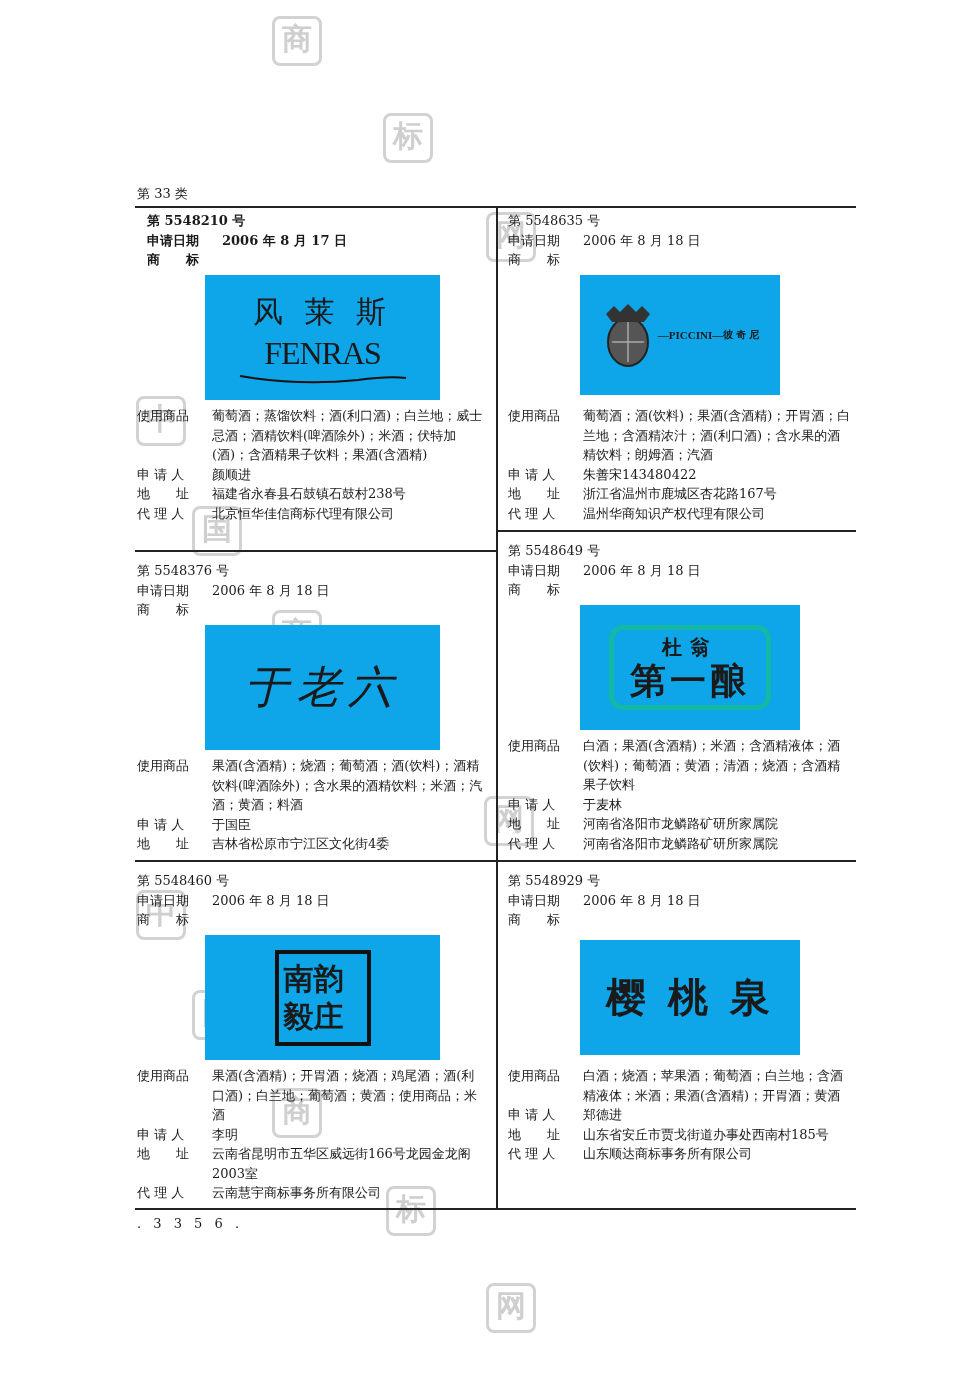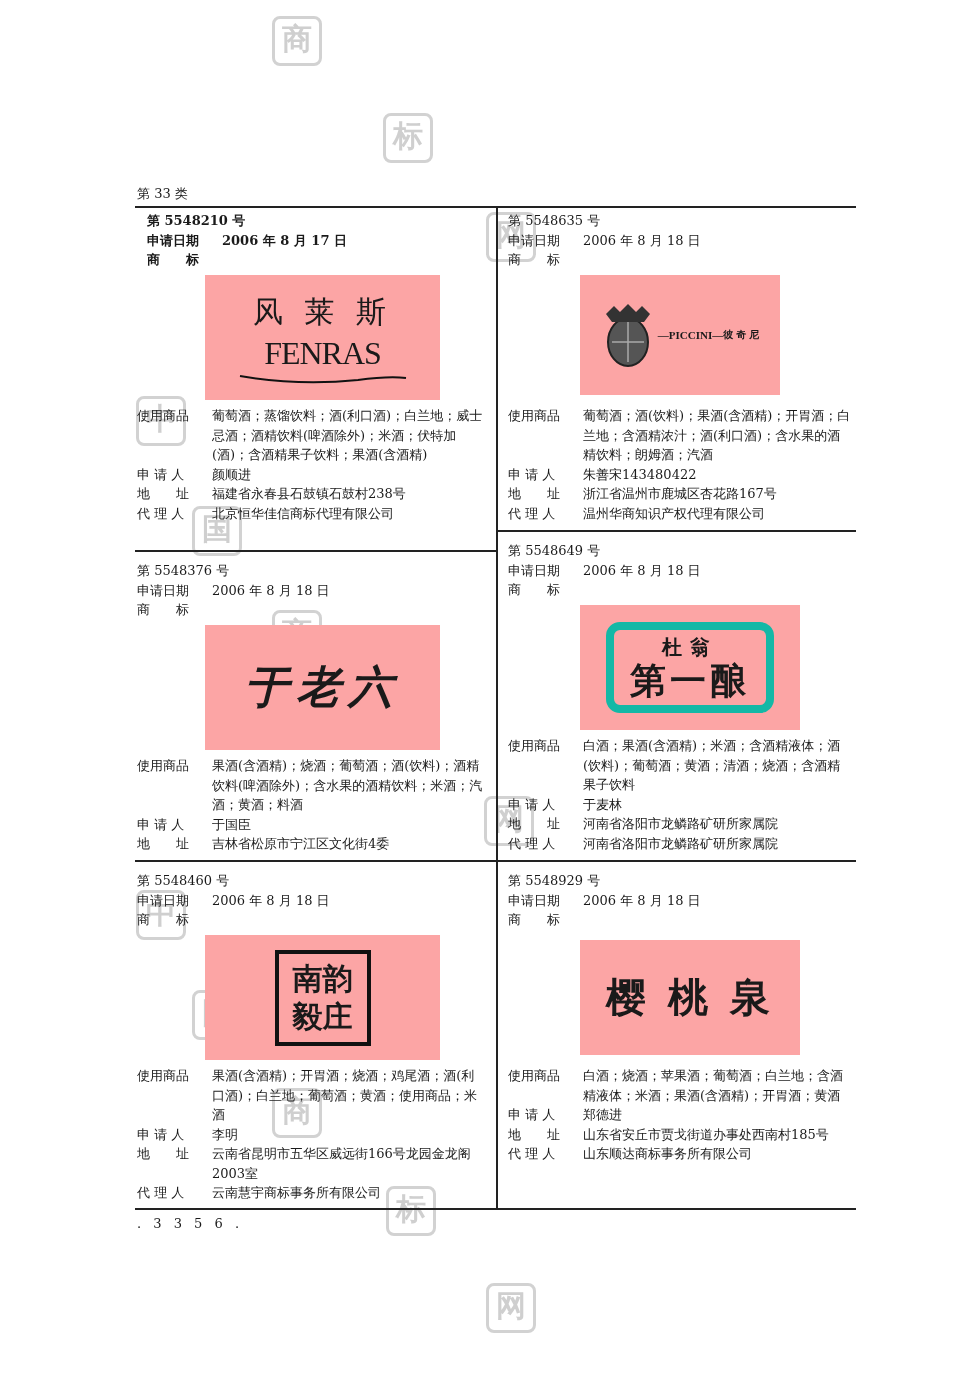--- a/index.html
+++ b/index.html
@@ -9,21 +9,21 @@
   .wm { position:absolute; width:44px; height:44px; border:3px solid #d2d2d2; border-radius:8px;
         color:#cfcfcf; font-size:30px; line-height:40px; text-align:center;
         font-family:"DejaVu Sans",sans-serif; font-weight:bold; }
   .class-title { position:absolute; left:137px; top:185px; font-size:13px; }
   .hr { position:absolute; background:#222; height:1.5px; }
   .vr { position:absolute; background:#222; width:1.5px; }
   .entry { position:absolute; font-size:13px; line-height:19.5px; }
   .entry .row { display:flex; }
   .entry .lbl { width:75px; flex:none; white-space:pre; }
   .entry .val { flex:1; }
-  .mark { position:absolute; background:#fca5a5; display:flex; align-items:center; justify-content:center; }
+  .mark { position:absolute; background:#0ea5e9; display:flex; align-items:center; justify-content:center; }
   .footer { position:absolute; left:137px; top:1216px; font-size:13px; letter-spacing:4px; }
 </style>
 </head>
 <body>
 
 <div class="page">
 
   <div class="wm" style="left:272px;top:16px;">商</div>
   <div class="wm" style="left:383px;top:113px;">标</div>
   <div class="wm" style="left:486px;top:212px;">网</div>
@@ -126,21 +126,21 @@
     <div>第 5548376 号</div>
     <div class="row">
         <span class="lbl">申请日期</span>
         <span class="val">2006 年 8 月 18 日</span>
       </div>
     <div class="row">
         <span class="lbl">商　　标</span>
       </div>
   </div>
   <div class="mark" style="left:205px;top:625px;width:235px;height:125px;">
-    <div style="font-size:44px;font-weight:bold;letter-spacing:8px;font-style:italic;">于老六</div>
+    <div style="font-size:44px;font-weight:normal;letter-spacing:8px;font-style:italic;">于老六</div>
   </div>
   <div class="entry" style="left:137px;top:756px;width:350px;">
     <div class="row">
         <span class="lbl">使用商品</span>
         <span class="val">果酒(含酒精)；烧酒；葡萄酒；酒(饮料)；酒精饮料(啤酒除外)；含水果的酒精饮料；米酒；汽酒；黄酒；料酒</span>
       </div>
     <div class="row">
         <span class="lbl">申 请 人</span>
         <span class="val">于国臣</span>
       </div>
@@ -154,21 +154,21 @@
     <div>第 5548649 号</div>
     <div class="row">
         <span class="lbl">申请日期</span>
         <span class="val">2006 年 8 月 18 日</span>
       </div>
     <div class="row">
         <span class="lbl">商　　标</span>
       </div>
   </div>
   <div class="mark" style="left:580px;top:605px;width:220px;height:125px;">
-    <div style="border:8px solid #14b8a6;border-radius:14px;padding:4px 16px;text-align:center;">
+    <div style="border:5px solid #14b8a6;border-radius:14px;padding:4px 16px;text-align:center;">
       <div style="font-size:20px;font-weight:bold;letter-spacing:8px;">杜翁</div>
       <div style="font-size:36px;font-weight:bold;font-family:'DejaVu Sans',sans-serif;letter-spacing:4px;line-height:40px;">第一酿</div>
     </div>
   </div>
   <div class="entry" style="left:508px;top:736px;width:345px;">
     <div class="row">
         <span class="lbl">使用商品</span>
         <span class="val">白酒；果酒(含酒精)；米酒；含酒精液体；酒(饮料)；葡萄酒；黄酒；清酒；烧酒；含酒精果子饮料</span>
       </div>
     <div class="row">
@@ -189,21 +189,21 @@
     <div>第 5548460 号</div>
     <div class="row">
         <span class="lbl">申请日期</span>
         <span class="val">2006 年 8 月 18 日</span>
       </div>
     <div class="row">
         <span class="lbl">商　　标</span>
       </div>
   </div>
   <div class="mark" style="left:205px;top:935px;width:235px;height:125px;">
-    <div style="width:88px;height:88px;border:4px solid #111;display:flex;align-items:center;justify-content:center;">
+    <div style="width:88px;height:88px;border:4px solid #111;display:flex;align-items:center;justify-content:flex-start;">
       <div style="font-size:30px;font-weight:bold;width:70px;line-height:38px;text-align:center;word-break:break-all;">南韵 毅庄</div>
     </div>
   </div>
   <div class="entry" style="left:137px;top:1066px;width:350px;">
     <div class="row">
         <span class="lbl">使用商品</span>
         <span class="val">果酒(含酒精)；开胃酒；烧酒；鸡尾酒；酒(利口酒)；白兰地；葡萄酒；黄酒；使用商品；米酒</span>
       </div>
     <div class="row">
         <span class="lbl">申 请 人</span>

